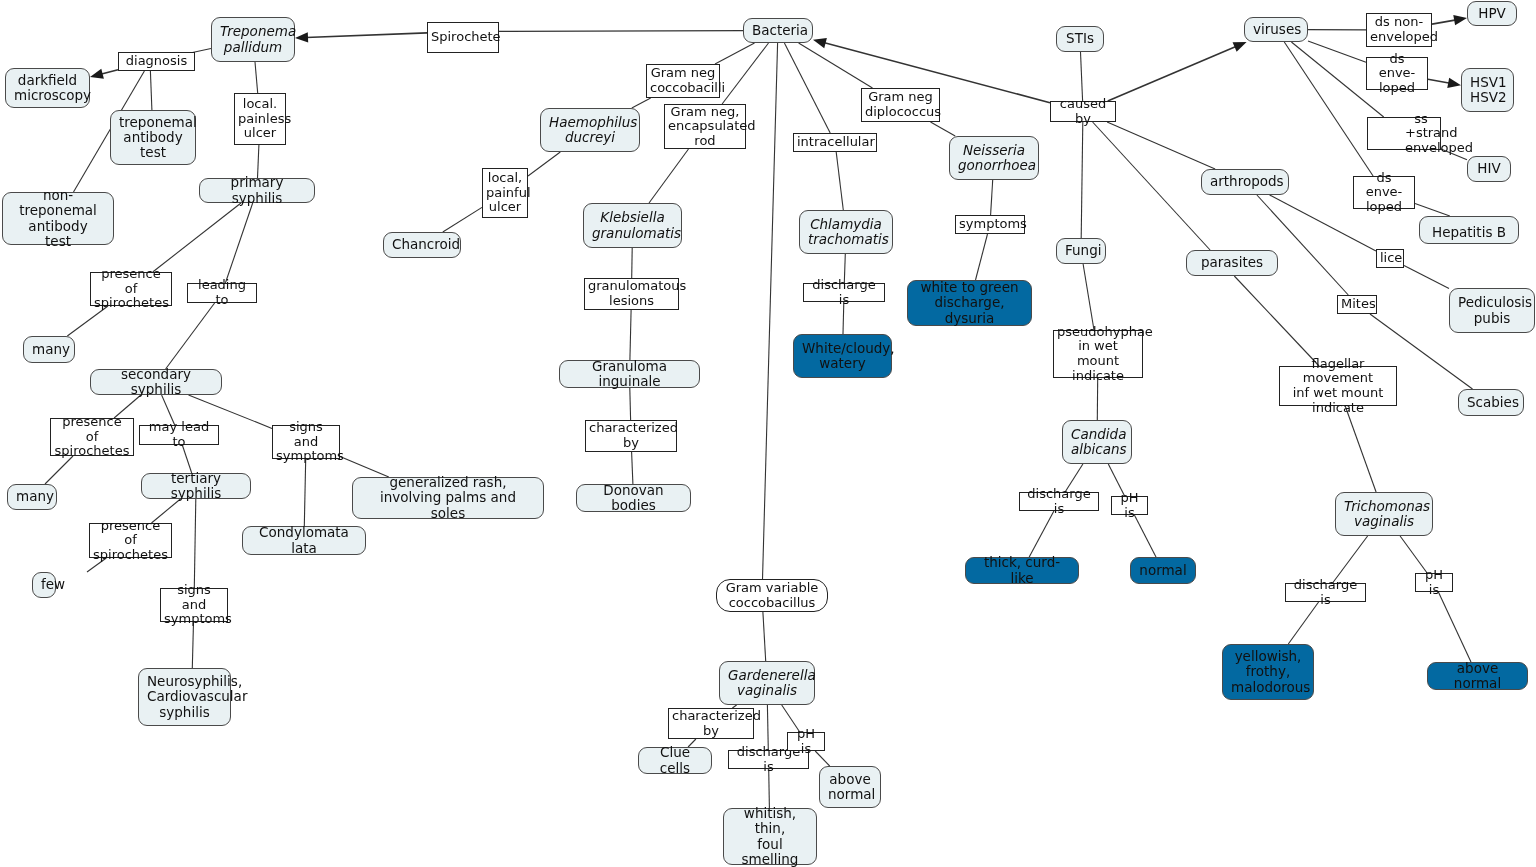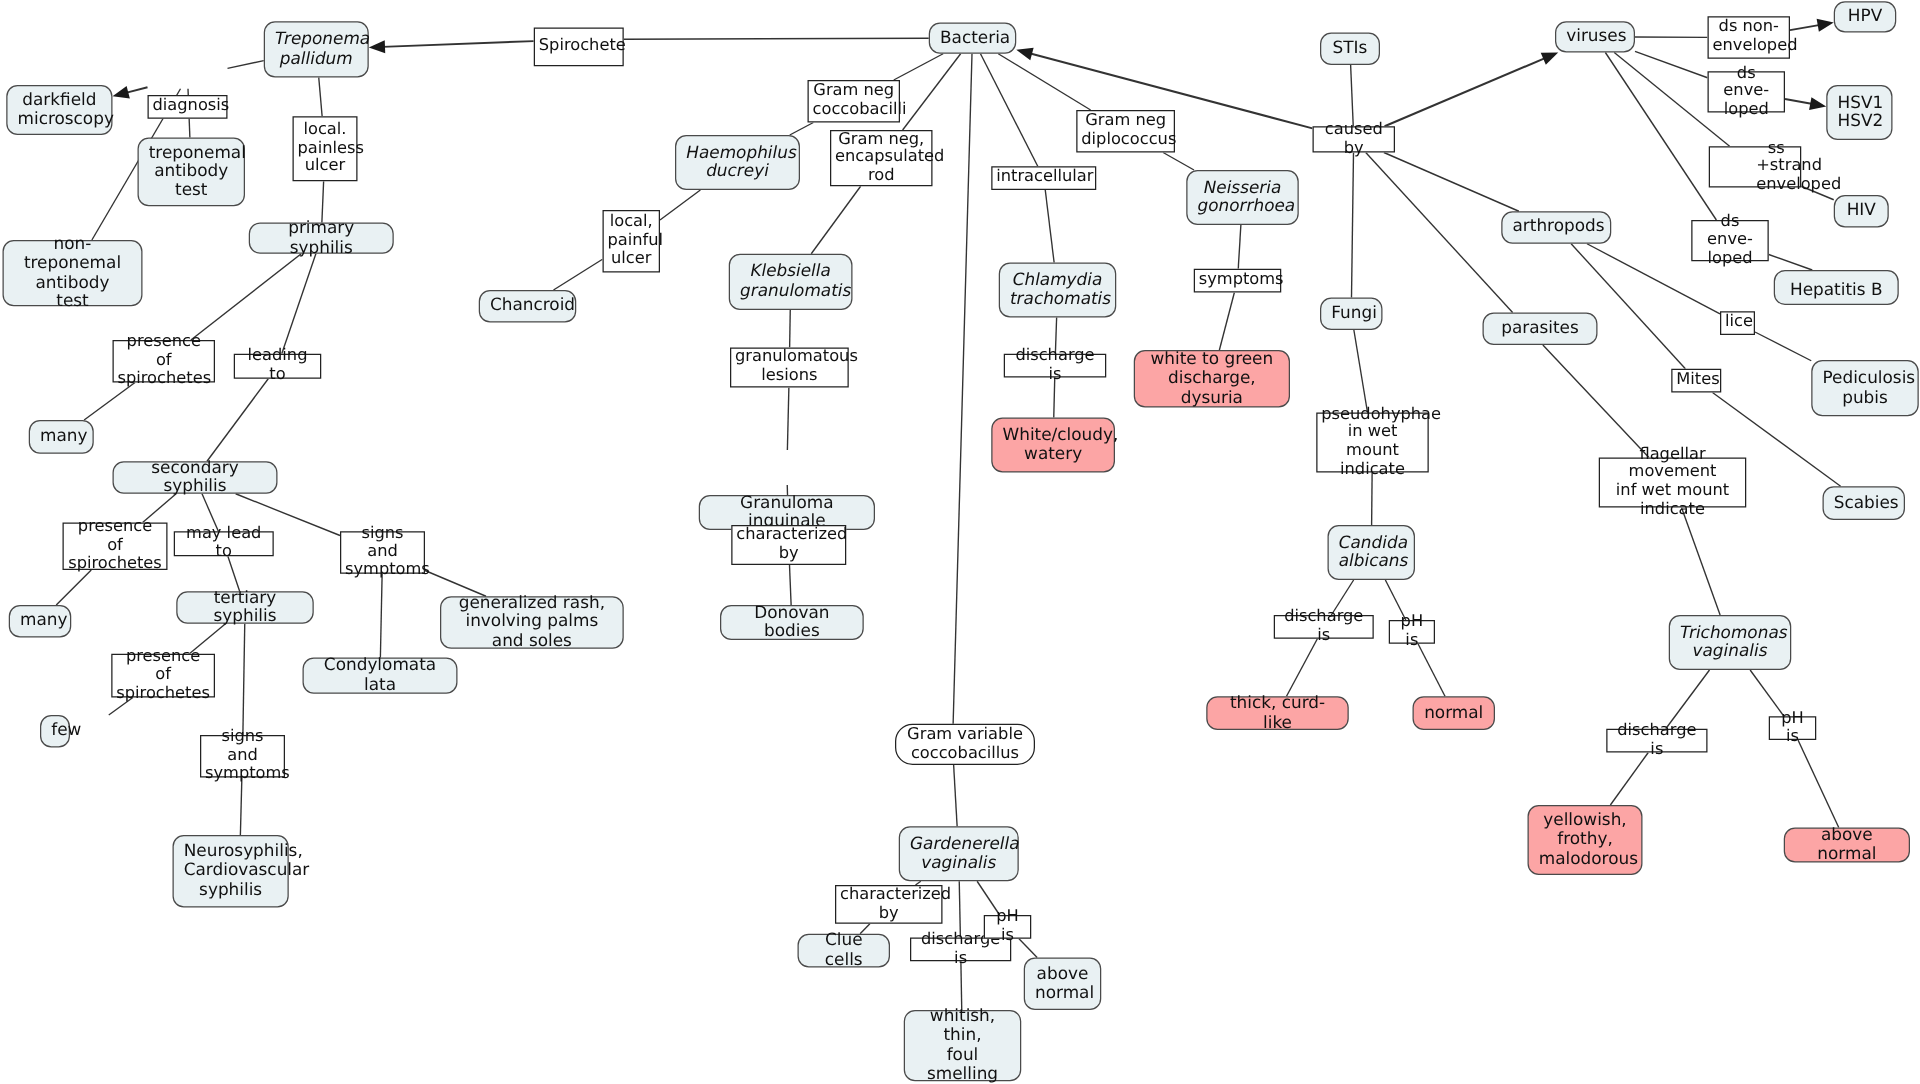--- a/index.html
+++ b/index.html
@@ -37,21 +37,21 @@
   
   .concept {
     background: #e9f1f3;
     border: 1px solid #4a4a4a;
     border-radius: 9px;
     font-size: 13.5px;
     padding: 3px 8px;
   }
   
   .concept.grey {
-    background: #fca5a5;
+    background: #0369a1;
   }
   .concept.italic {
     font-style: italic;
   }
   
   .link-label {
     background: #ffffff;
     border: 1px solid #222222;
     border-radius: 0;
     font-size: 13px;
@@ -171,21 +171,21 @@
     </div>
     <div class="node concept" style="left: 1201px; top: 169px; width: 88px; height: 26px;">
       <span>arthropods</span>
     </div>
     <div class="node link-label" style="left: 427px; top: 22px; width: 72px; height: 31px;">
       <span>Spirochete</span>
     </div>
     <div class="node concept italic" style="left: 211px; top: 17px; width: 84px; height: 45px;">
       <span>Treponema<br>pallidum</span>
     </div>
-    <div class="node link-label" style="left: 118px; top: 52px; width: 64px; height: 19px; margin-top: 24px;">
+    <div class="node link-label" style="left: 118px; top: 52px; width: 77px; height: 19px;">
       <span>diagnosis</span>
     </div>
     <div class="node concept" style="left: 5px; top: 68px; width: 85px; height: 40px;">
       <span>darkfield<br>microscopy</span>
     </div>
     <div class="node concept" style="left: 110px; top: 110px; width: 86px; height: 55px;">
       <span>treponemal<br>antibody<br>test</span>
     </div>
     <div class="node concept" style="left: 2px; top: 192px; width: 112px; height: 53px;">
       <span>non-treponemal<br>antibody<br>test</span>
@@ -231,21 +231,21 @@
     </div>
     <div class="node concept" style="left: 138px; top: 668px; width: 93px; height: 58px;">
       <span>Neurosyphilis,<br>Cardiovascular<br>syphilis</span>
     </div>
     <div class="node link-label" style="left: 272px; top: 425px; width: 68px; height: 34px;">
       <span>signs and<br>symptoms</span>
     </div>
     <div class="node concept" style="left: 242px; top: 526px; width: 124px; height: 29px;">
       <span>Condylomata lata</span>
     </div>
-    <div class="node concept" style="left: 352px; top: 477px; width: 147px; height: 42px;">
+    <div class="node concept" style="left: 352px; top: 477px; width: 192px; height: 42px;">
       <span>generalized rash,<br>involving palms and soles</span>
     </div>
     <div class="node link-label" style="left: 646px; top: 64px; width: 74px; height: 34px;">
       <span>Gram neg<br>coccobacilli</span>
     </div>
     <div class="node concept italic" style="left: 540px; top: 108px; width: 100px; height: 44px;">
       <span>Haemophilus<br>ducreyi</span>
     </div>
     <div class="node link-label" style="left: 482px; top: 168px; width: 46px; height: 50px;">
       <span>local,<br>painful<br>ulcer</span>
@@ -255,21 +255,21 @@
     </div>
     <div class="node link-label" style="left: 664px; top: 104px; width: 82px; height: 45px;">
       <span>Gram neg,<br>encapsulated<br>rod</span>
     </div>
     <div class="node concept italic" style="left: 583px; top: 203px; width: 99px; height: 45px;">
       <span>Klebsiella<br>granulomatis</span>
     </div>
     <div class="node link-label" style="left: 584px; top: 278px; width: 95px; height: 32px;">
       <span>granulomatous<br>lesions</span>
     </div>
-    <div class="node concept" style="left: 559px; top: 360px; width: 141px; height: 28px; margin-top: 36px;">
+    <div class="node concept" style="left: 559px; top: 360px; width: 141px; height: 28px;">
       <span>Granuloma inguinale</span>
     </div>
     <div class="node link-label" style="left: 585px; top: 420px; width: 92px; height: 32px;">
       <span>characterized<br>by</span>
     </div>
     <div class="node concept" style="left: 576px; top: 484px; width: 115px; height: 28px;">
       <span>Donovan bodies</span>
     </div>
     <div class="node link-label" style="left: 793px; top: 133px; width: 84px; height: 19px;">
       <span>intracellular</span>

